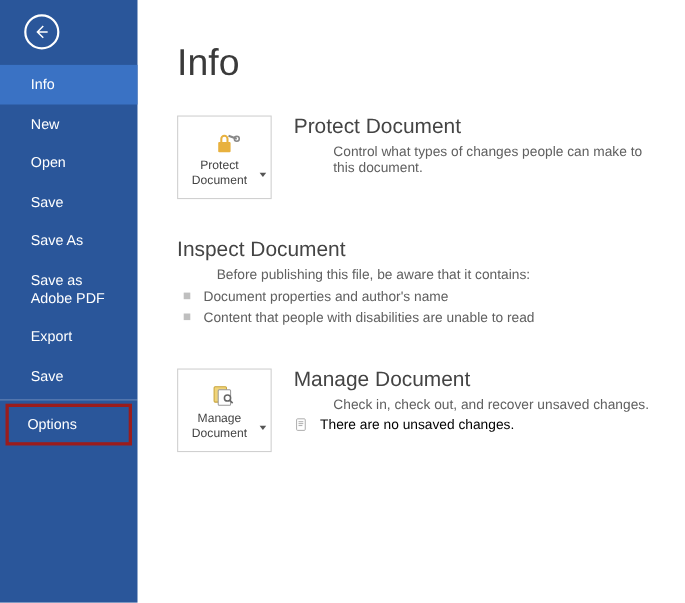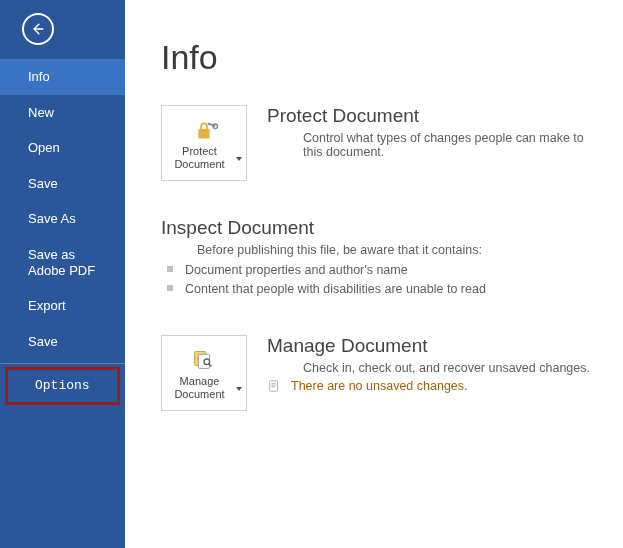--- a/index.html
+++ b/index.html
@@ -40,22 +40,21 @@
     cursor: pointer;
     line-height: 1.2;
   }
   .nav-item.selected { background: #3a72c4; }
   .nav-item.twoline { padding-right: 10px; }
   .nav-sep { border-top: 1px solid rgba(255,255,255,0.25); margin: 4px 0; }
   .nav-item.highlight {
     outline: 3px solid #9b1c1c;
     outline-offset: -2px;
     margin: 0 6px;
-    padding-left: 29px;
-    font-family: Liberation Mono, monospace;
+    padding-left: 19px;
   }
   .main {
     flex: 1;
     padding: 4px 20px 20px 36px;
     overflow: auto;
   }
   .page-title {
     font-size: 34px;
     font-weight: 300;
     color: #3a3a3a;
@@ -118,21 +117,21 @@
     left: 6px; top: 5px;
     width: 6px; height: 6px;
     background: #bfbfbf;
   }
   .status-row {
     display: flex;
     align-items: center;
     gap: 10px;
     margin-top: 4px;
     font-size: 12.5px;
-    color: #a16207;
+    color: #000000;
   }
   .status-row svg { width: 14px; height: 14px; }
 </style>
 </head>
 <body>
 
 <div class="app">
   <div class="sidebar">
     <div class="back-btn">
       <svg viewBox="0 0 24 24" fill="none" stroke="#fff" stroke-width="2">

